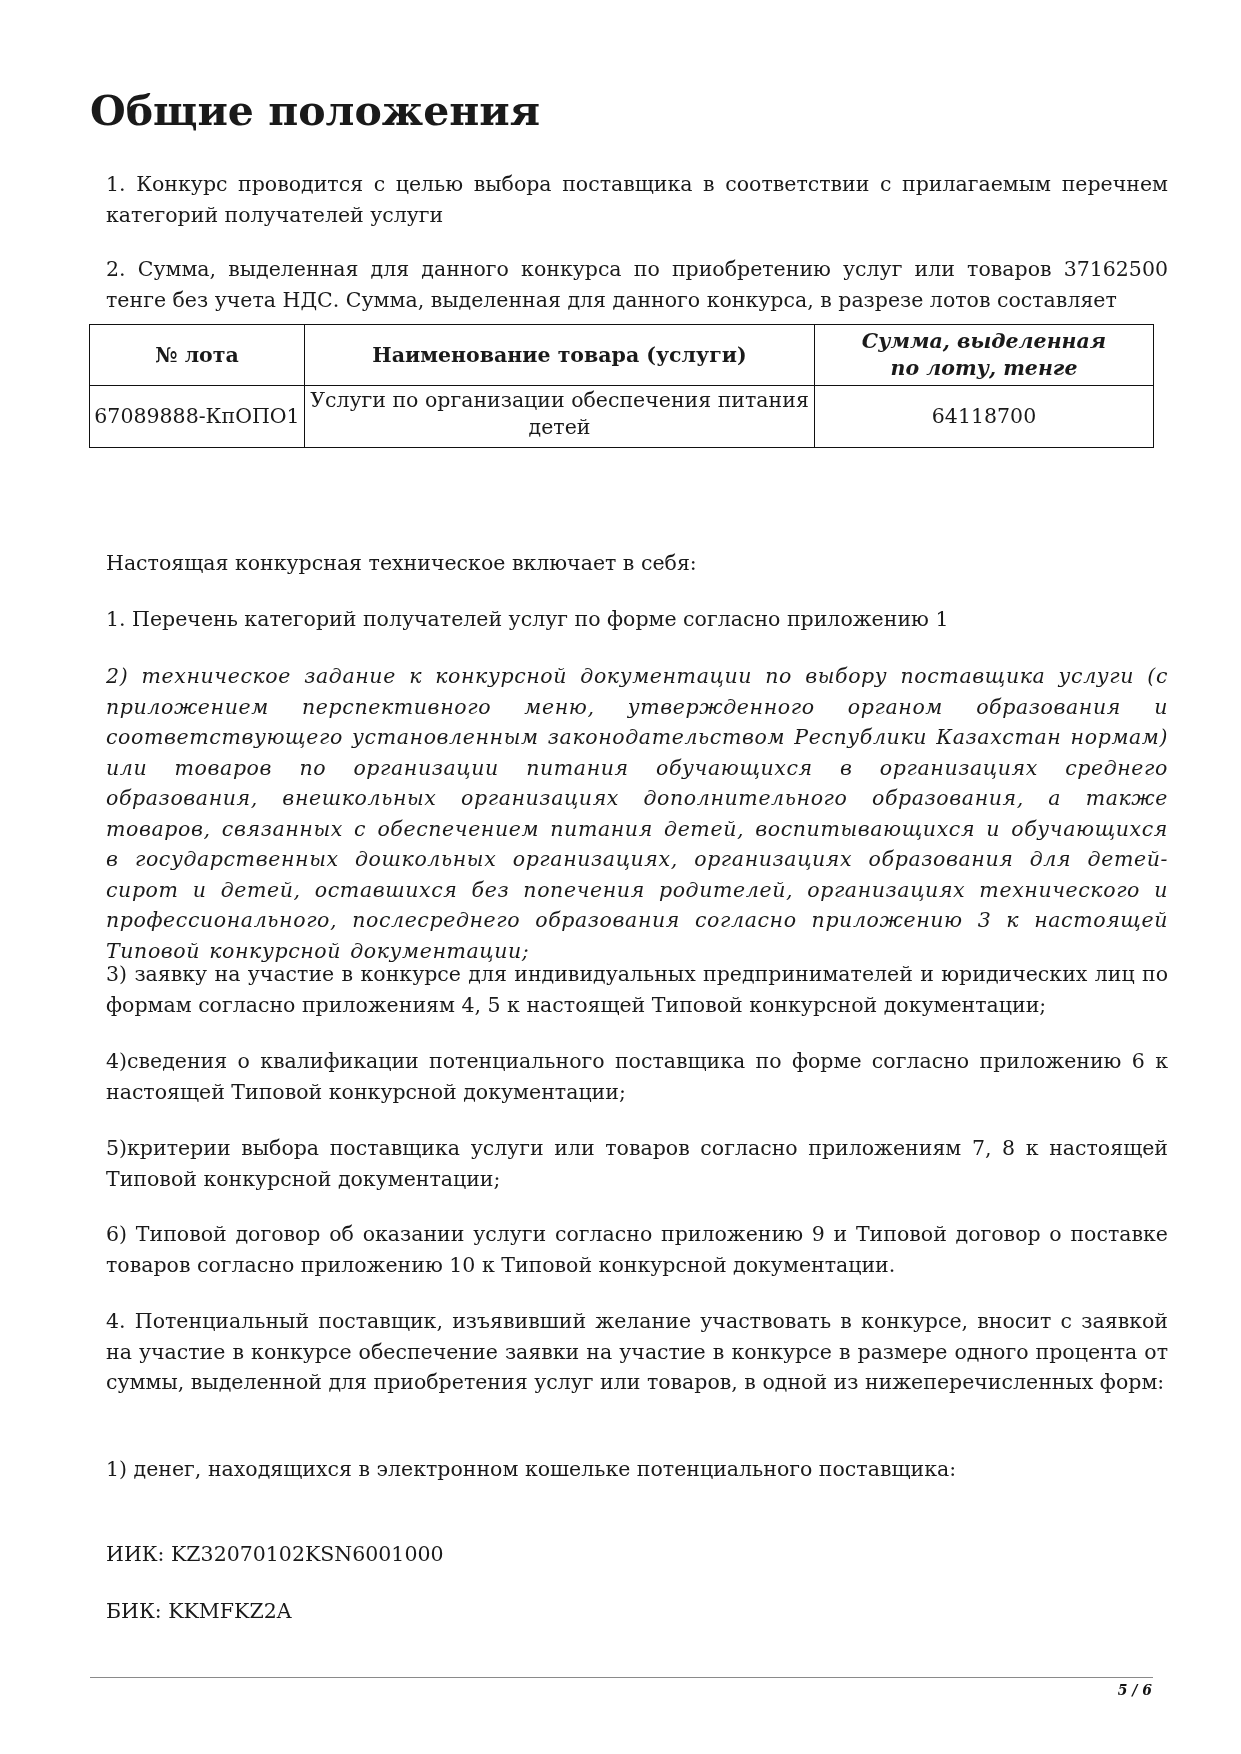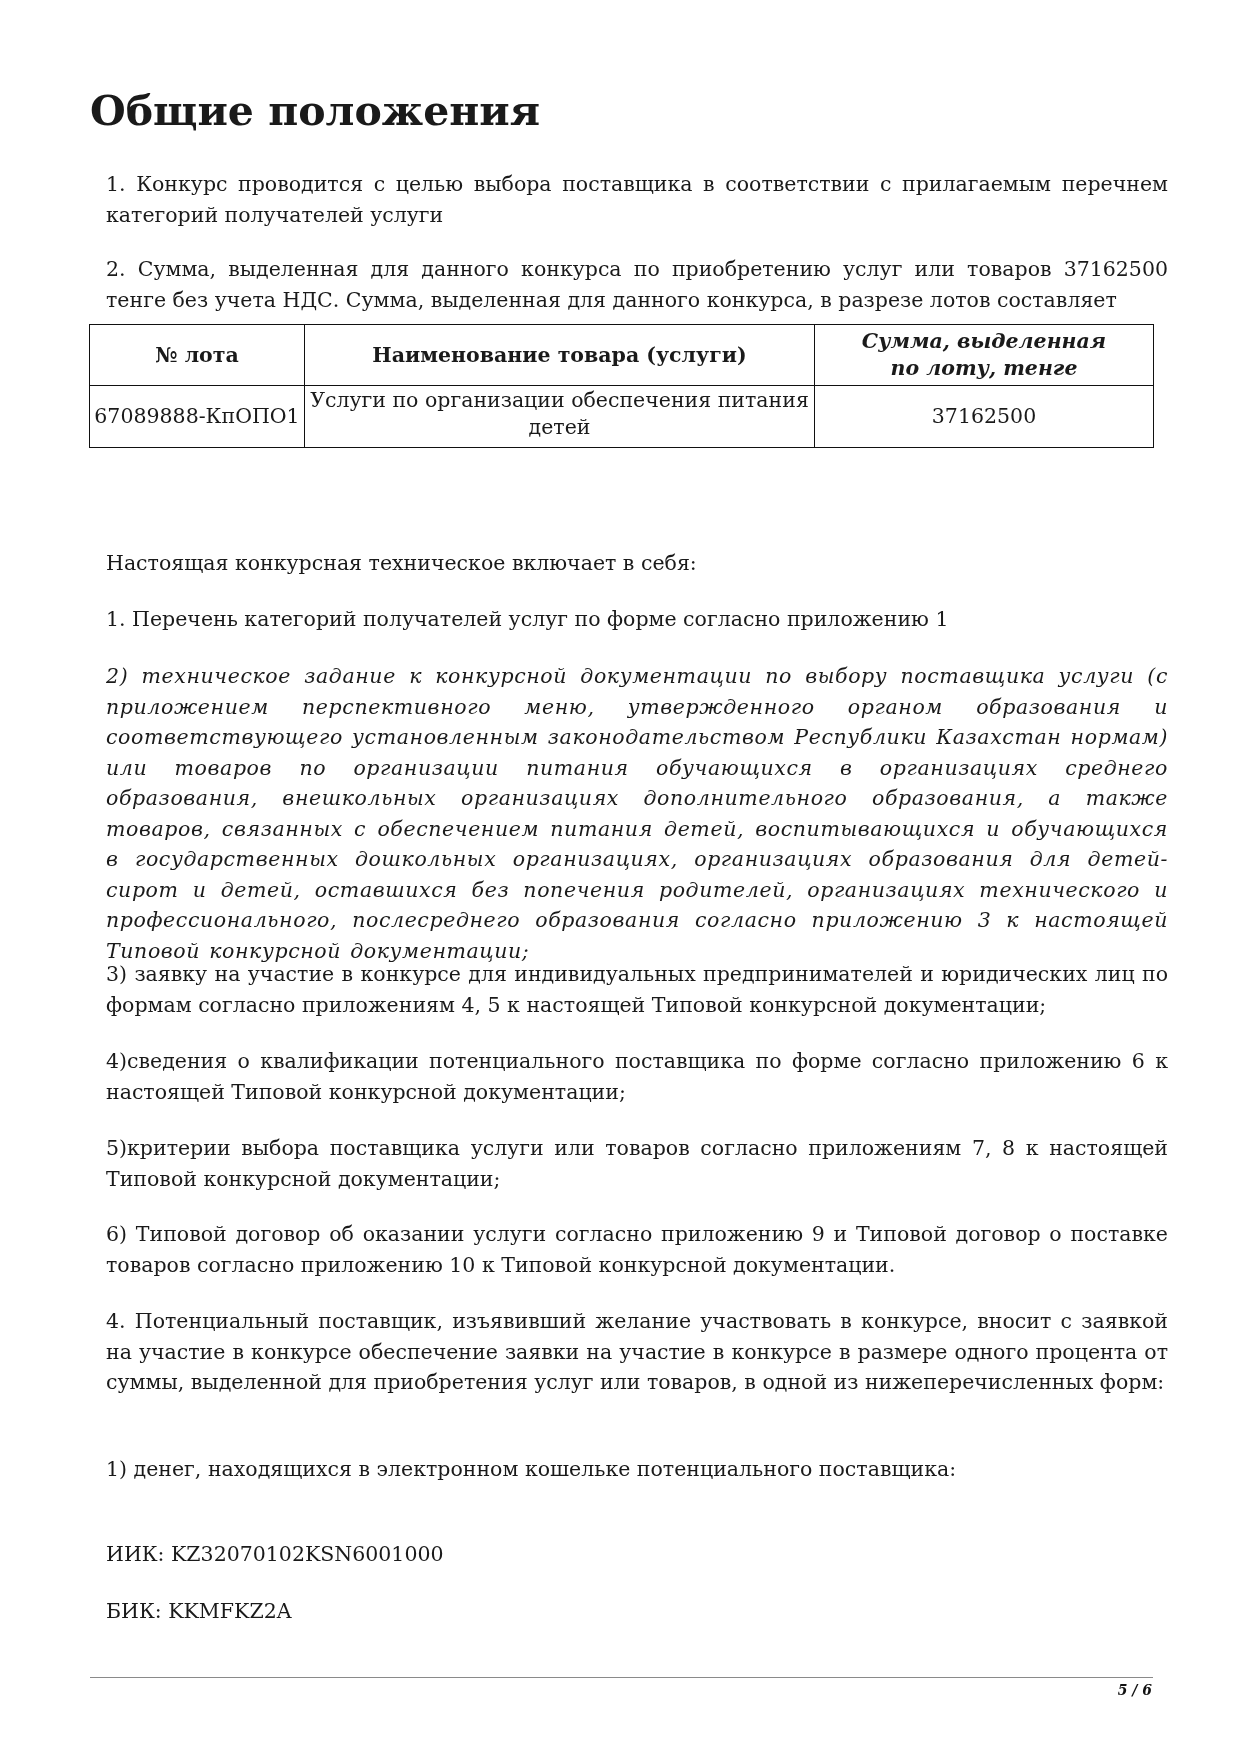--- a/index.html
+++ b/index.html
@@ -110,21 +110,21 @@
       <tr>
         <th>№ лота</th>
         <th>Наименование товара (услуги)</th>
         <th><span style="display:inline-block;max-width:270px;font-style:italic;">Сумма, выделенная по лоту, тенге</span></th>
       </tr>
     </thead>
     <tbody>
       <tr>
         <td>67089888-КпОПО1</td>
         <td class="name-cell">Услуги по организации обеспечения питания детей</td>
-        <td>37162500</td>
+        <td>64118700</td>
       </tr>
     </tbody>
   </table>
 
   <p class="para" style="top:532px;">Настоящая конкурсная техническое включает в себя:</p>
 
   <p class="para" style="top:588px;">1. Перечень категорий получателей услуг по форме согласно приложению 1</p>
 
   <p class="para wide-spacing" style="top:645px;">2) техническое задание к конкурсной документации по выбору поставщика услуги (с приложением перспективного меню, утвержденного органом образования и соответствующего установленным законодательством Республики Казахстан нормам) или товаров по организации питания обучающихся в организациях среднего образования, внешкольных организациях дополнительного образования, а также товаров, связанных с обеспечением питания детей, воспитывающихся и обучающихся в государственных дошкольных организациях, организациях образования для детей-сирот и детей, оставшихся без попечения родителей, организациях технического и профессионального, послесреднего образования согласно приложению 3 к настоящей Типовой конкурсной документации;</p>
 

